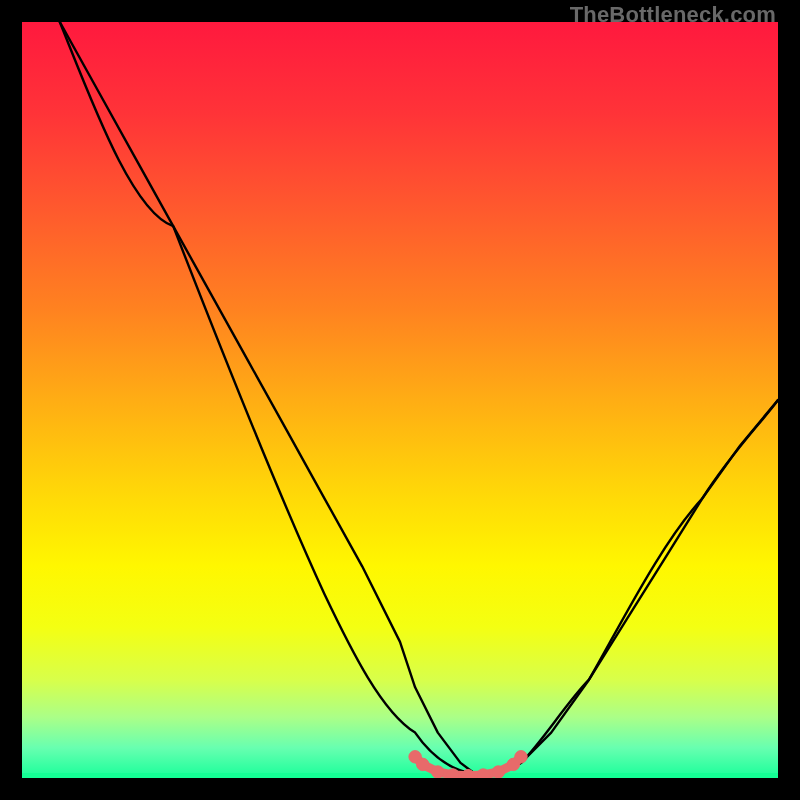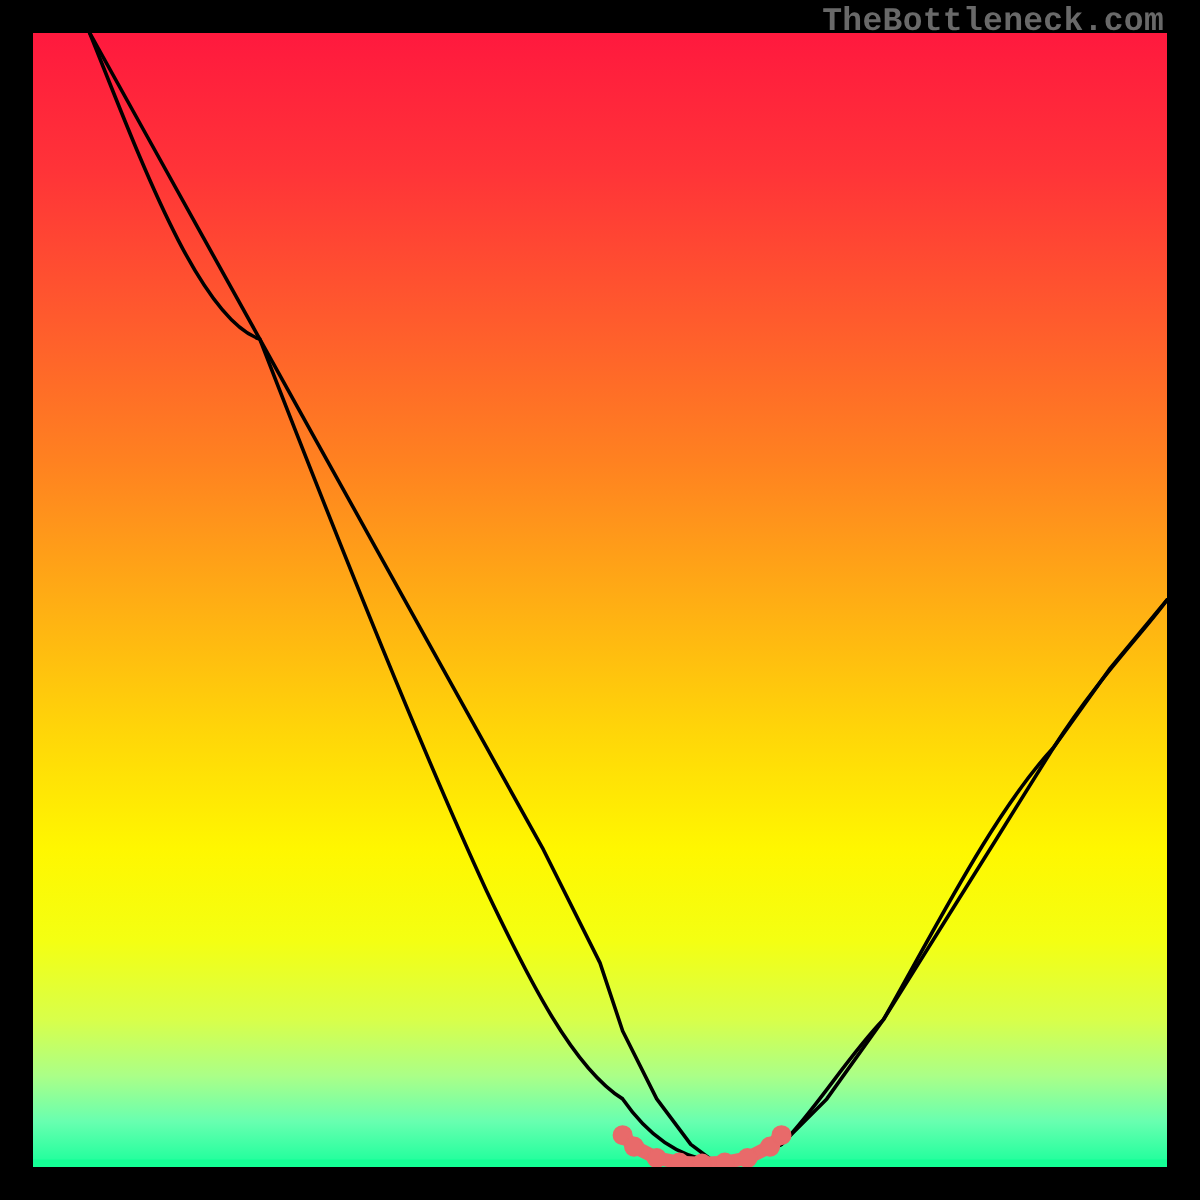--- a/index.html
+++ b/index.html
@@ -15,21 +15,21 @@
     left: 22px;
     top: 22px;
     width: 756px;
     height: 756px;
     background: #000000;
   }
   .attribution {
     position: absolute;
     top: 2px;
     right: 24px;
-    font-family: Liberation Mono, monospace;
+    font-family: Liberation Sans, sans-serif;
     font-size: 22px;
     font-weight: bold;
     color: #696969;
     letter-spacing: 0.2px;
     text-align: right;
   }
   svg {
     display: block;
   }
 </style>

